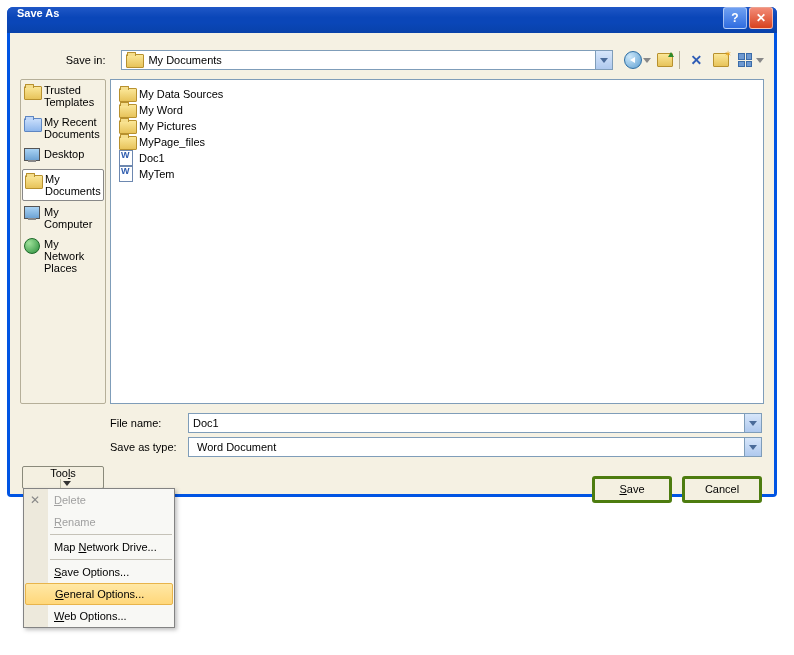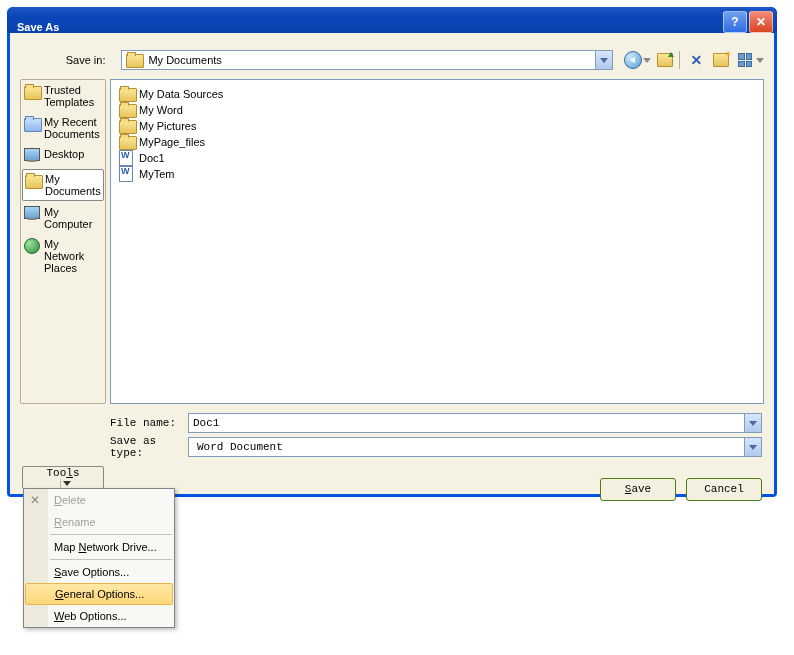--- a/index.html
+++ b/index.html
@@ -2,21 +2,21 @@
 <html><head>
 <meta charset="utf-8">
 <style>
   html,body{margin:0;padding:0;font-family:Tahoma,Arial,sans-serif;font-size:11px;background:#fff;}
   .stage{position:relative;width:794px;height:655px;background:#fff;}
   .dialog{position:absolute;left:7px;top:7px;width:770px;height:490px;
           background:linear-gradient(to bottom,#F5F1E1,#F5F1E1);
           border:3px solid #0054E3;border-radius:6px 6px 4px 4px;box-sizing:border-box;overflow:visible;}
   .titlebar{position:absolute;left:-3px;right:-3px;top:-3px;height:26px;
             background:linear-gradient(to bottom,#1F57C6,#0A46B8 40%,#0A46B8 60%,#0842AA);
-            border-radius:6px 6px 0 0;display:flex;align-items:flex-end;padding:0 4px 0 10px;color:#fff;font-weight:bold;}
+            border-radius:6px 6px 0 0;display:flex;align-items:flex-start;padding:0 4px 0 10px;color:#fff;font-weight:bold;}
   .titlebar .spacer{flex:1;}
   .tb-btn{width:22px;height:20px;margin-left:2px;border-radius:3px;display:flex;align-items:center;justify-content:center;font-weight:bold;font-size:12px;border:1px solid rgba(255,255,255,0.5);}
   .tb-help{background:linear-gradient(to bottom,#6FA0F1,#2F6CE0);color:#fff;}
   .tb-close{background:linear-gradient(to bottom,#F28B77,#D8421F);color:#fff;}
 
   .body{position:absolute;left:0;right:0;top:23px;bottom:0;background:#F5F1E3;}
 
   .row-savein{position:absolute;top:16px;left:10px;right:10px;height:22px;display:flex;align-items:center;}
   .lbl-savein{width:88px;text-align:right;padding-right:16px;}
   .combo{height:20px;border:1px solid #7F9DB9;background:#fff;display:flex;align-items:center;box-sizing:border-box;}
@@ -35,30 +35,30 @@
   .place{display:flex;align-items:flex-start;padding:4px 3px;cursor:default;}
   .place.selected{background:#fff;border:1px solid #888;border-radius:2px;margin:1px;padding:3px 2px;}
   .place-ico{width:16px;height:16px;margin-right:4px;flex:none;}
   .place-txt{line-height:12px;}
 
   .filelist{position:absolute;left:100px;right:10px;top:46px;bottom:90px;
             border:1px solid #7F9DB9;background:#fff;box-sizing:border-box;overflow:auto;padding:6px;}
   .file{display:flex;align-items:center;height:16px;padding:0 2px;}
   .file-ico{width:16px;height:16px;margin-right:4px;flex:none;}
 
-  .lower{position:absolute;left:0;right:0;bottom:0;height:88px;font-family:Liberation Mono, monospace;}
+  .lower{position:absolute;left:0;right:0;bottom:0;height:88px;}
   .row-fname{position:absolute;top:6px;left:100px;right:12px;height:22px;display:flex;align-items:center;}
   .row-ftype{position:absolute;top:30px;left:100px;right:12px;height:22px;display:flex;align-items:center;}
   .lbl2{width:78px;}
   .combo2{flex:1;height:20px;}
 
   .btm-row{position:absolute;left:0;right:0;bottom:6px;height:22px;display:flex;align-items:center;}
   .tools-btn{margin-left:12px;width:80px;height:21px;border:1px solid #8A8A7B;background:#F4F0E1;display:flex;align-items:center;justify-content:center;border-radius:2px;flex-direction:column;}
   .tools-btn .dd{width:12px;display:flex;align-items:center;justify-content:center;border-left:1px solid #BFBFA9;height:100%;margin-left:6px;}
-  .std-btn{width:74px;height:21px;border:1px solid #4d7c0f;background:#F4F0E1;border-radius:3px;display:flex;align-items:center;justify-content:center;margin-top:24px;}
+  .std-btn{width:74px;height:21px;border:3px solid #4d7c0f;background:#F4F0E1;border-radius:3px;display:flex;align-items:center;justify-content:center;margin-top:24px;}
   .std-btn u{text-decoration:underline;}
 
   
   .menu{position:absolute;left:23px;top:488px;width:150px;background:#F8F8F5;border:1px solid #838383;box-shadow:2px 2px 4px rgba(0,0,0,0.25);}
   .menu .gut{position:absolute;left:0;top:0;bottom:0;width:24px;background:#EDE9DC;}
   .menu-item{position:relative;height:22px;display:flex;align-items:center;padding-left:30px;padding-right:10px;}
   .menu-item.disabled{color:#A0A0A0;}
   .menu-sep{height:1px;background:#C5C2B8;margin:1px 2px 1px 26px;}
   .menu-item.highlight{background:linear-gradient(to bottom,#FFE8A6,#FFD77A);border:1px solid #E8B44B;border-radius:2px;margin:0 1px;padding-left:29px;height:20px;}
   .menu-x{position:absolute;left:6px;color:#888;font-size:12px;}

